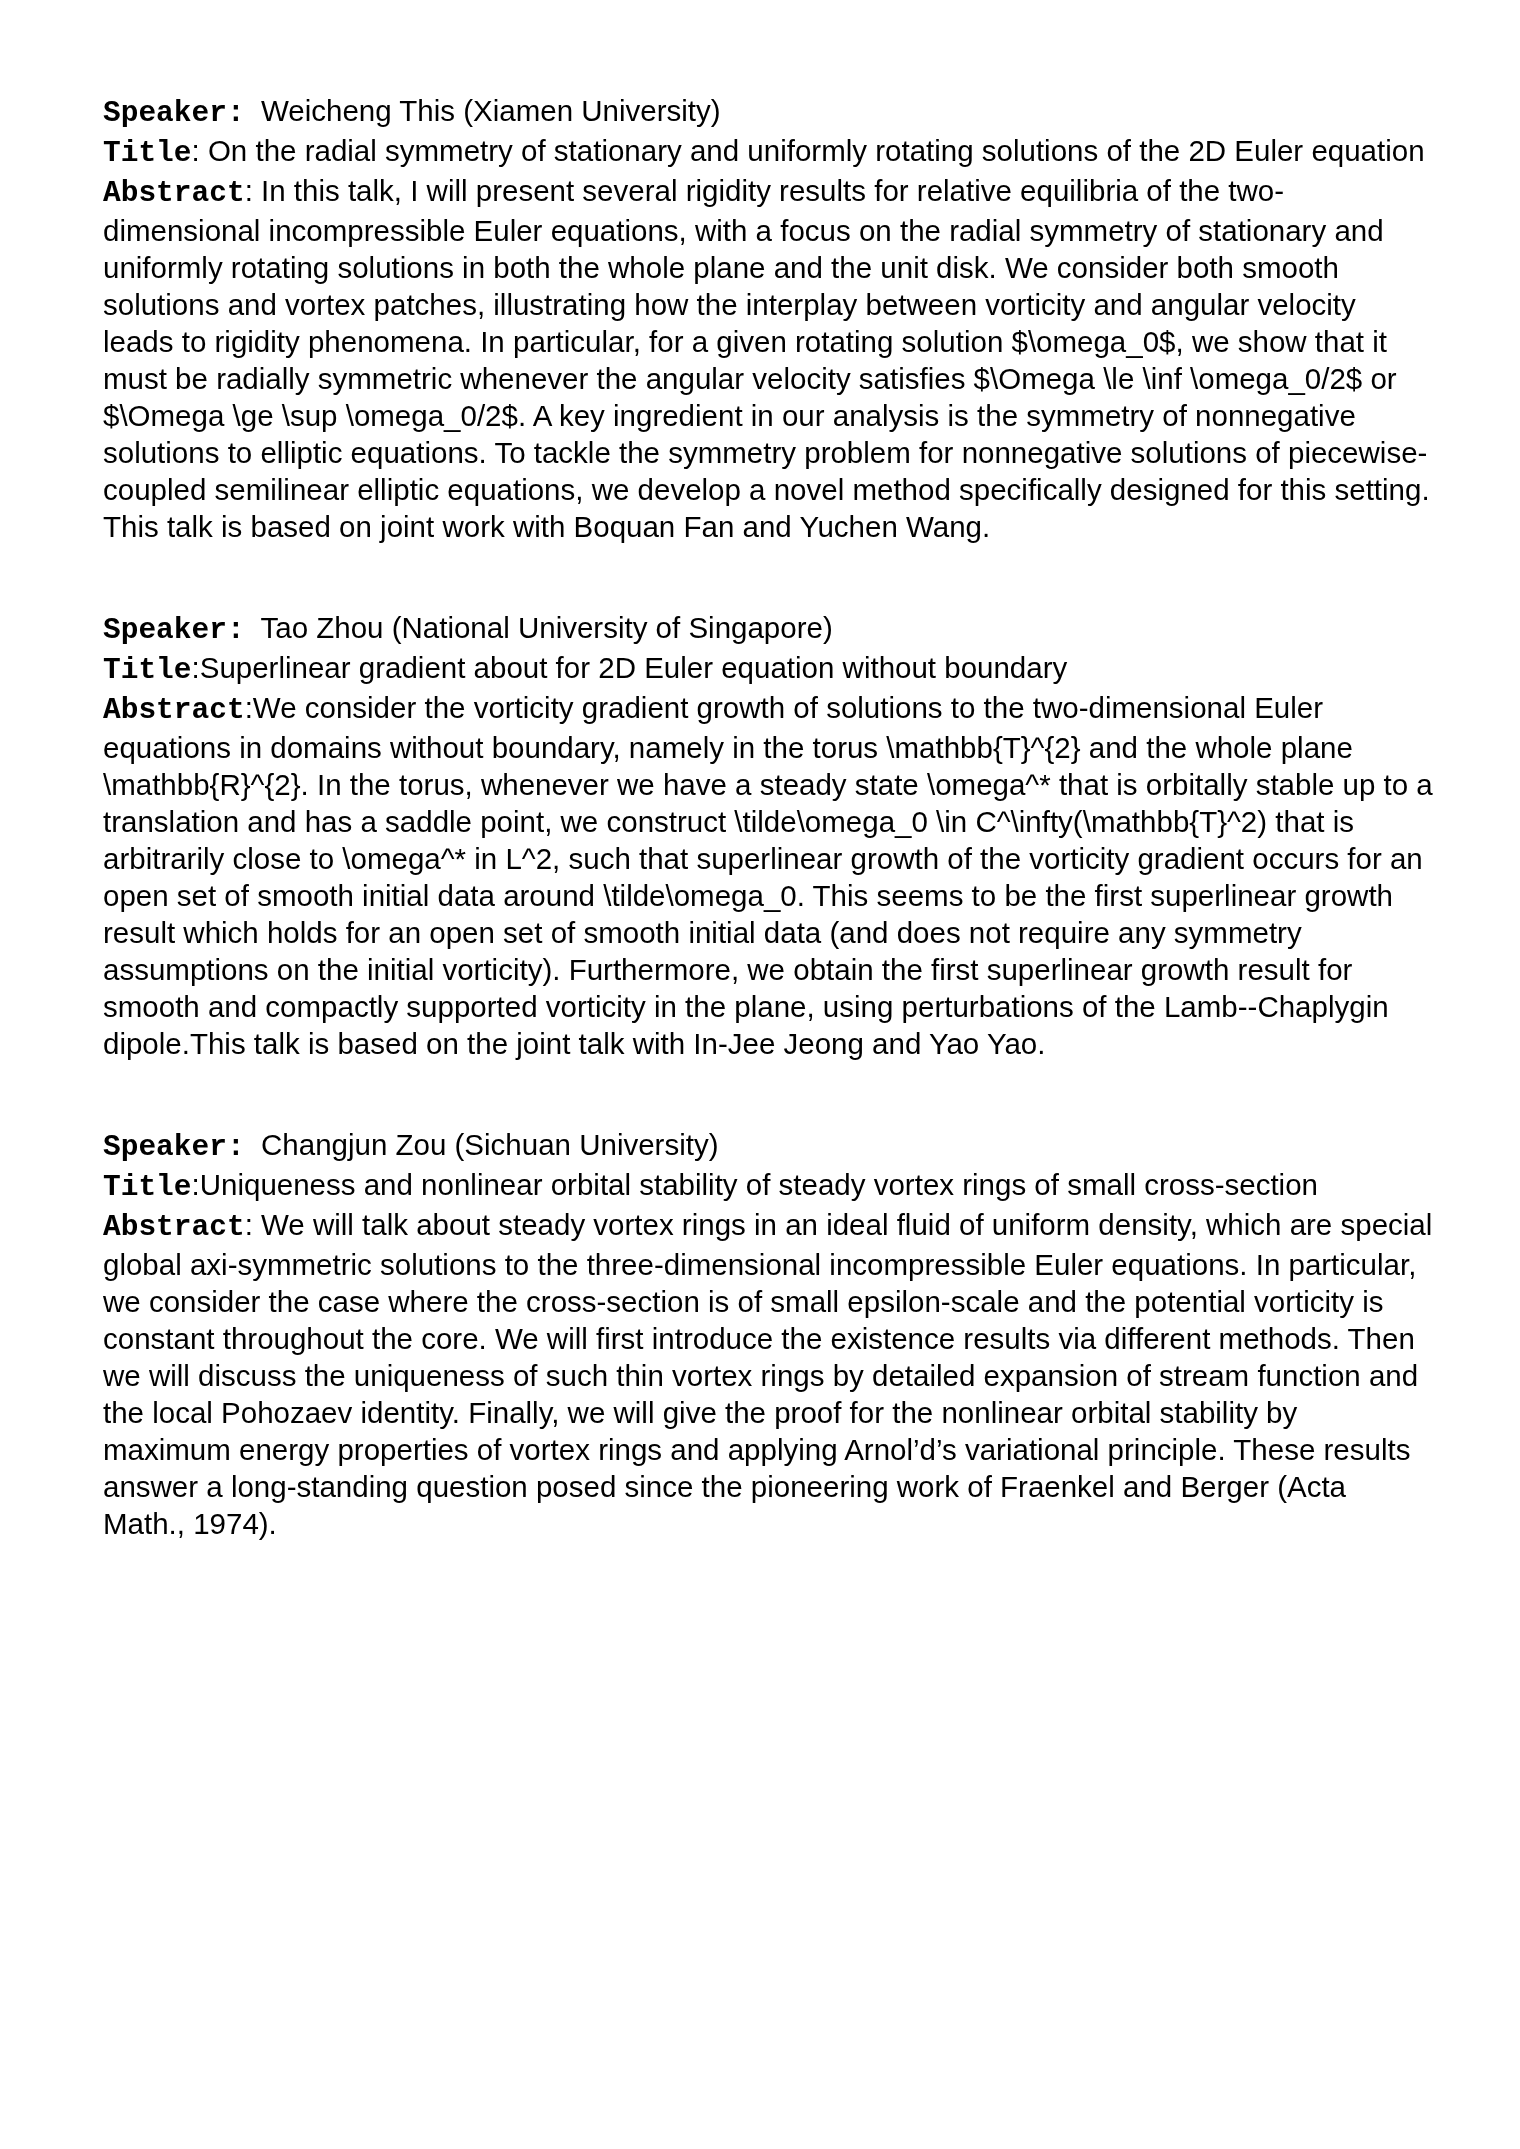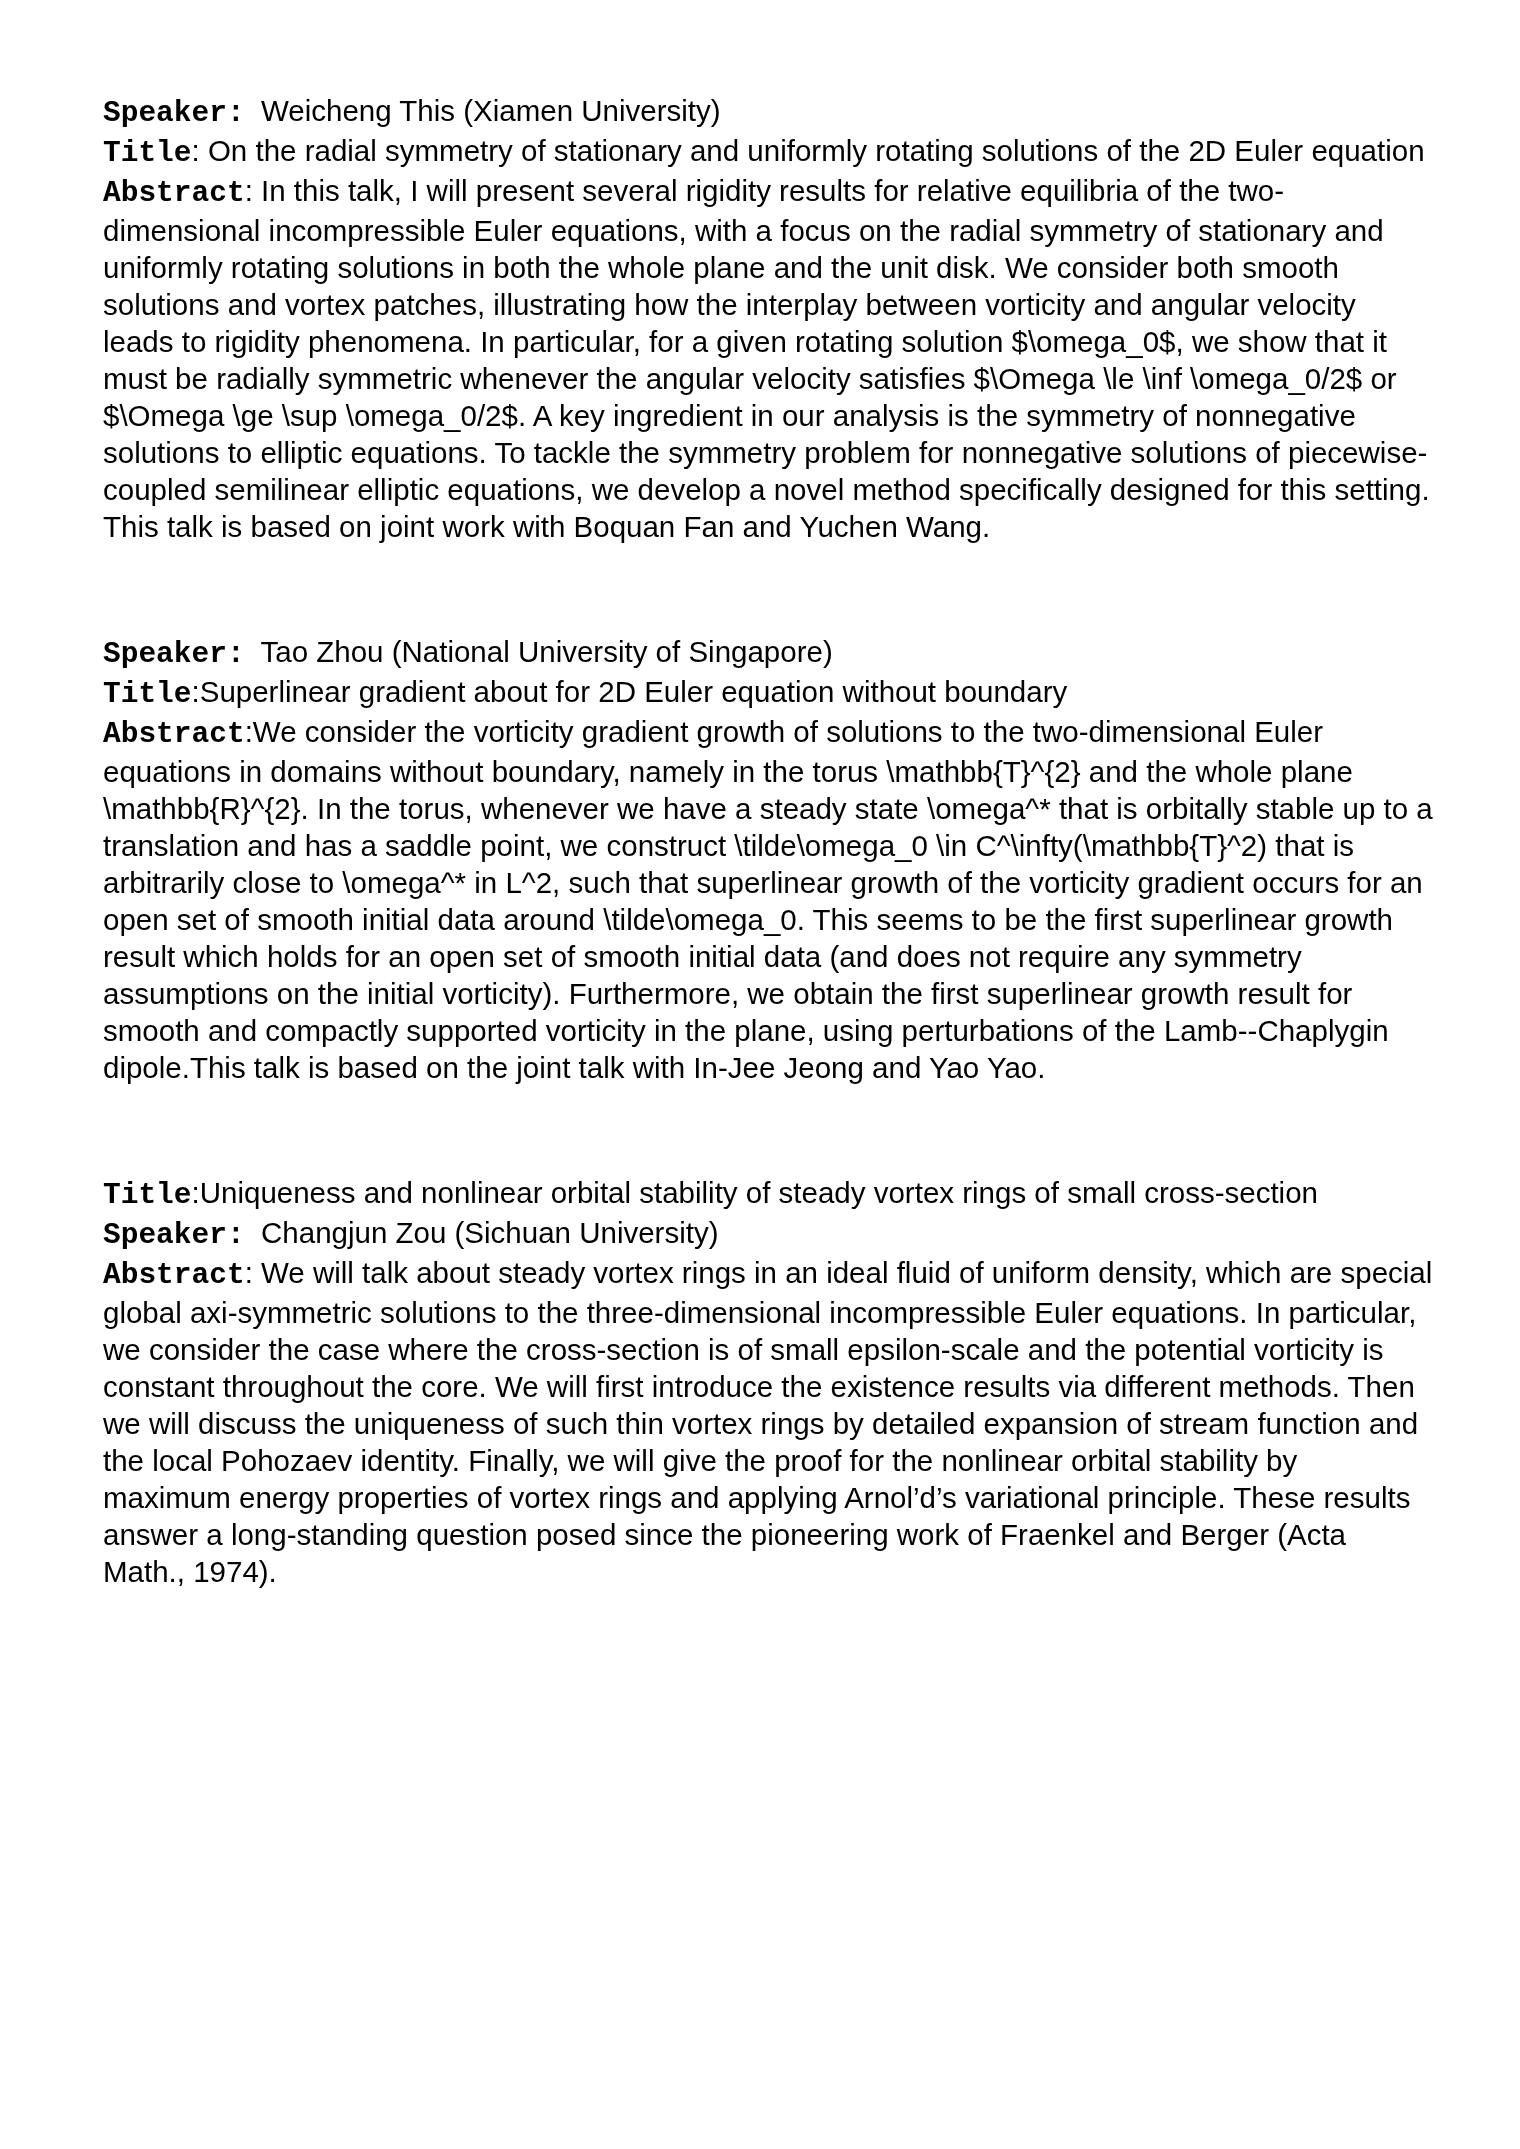--- a/index.html
+++ b/index.html
@@ -21,21 +21,21 @@
     box-sizing: content-box;
     padding: 92px 0 0 103px;
     width: 1330px;
   }
   .talk p {
     margin: 0;
     white-space: pre-wrap;
     word-wrap: break-word;
   }
   .talk + .talk {
-    margin-top: 88px;
+    margin-top: 64px;
   }
   .b {
     font-weight: bold;
     font-family: Liberation Mono, monospace;
   }
 </style>
 </head>
 <body>
 
 <div class="page">
@@ -46,18 +46,18 @@
     <p><span class="b">Abstract</span><span>: In this talk, I will present several rigidity results for relative equilibria of the two-dimensional incompressible Euler equations, with a focus on the radial symmetry of stationary and uniformly rotating solutions in both the whole plane and the unit disk. We consider both smooth solutions and vortex patches, illustrating how the interplay between vorticity and angular velocity leads to rigidity phenomena. In particular, for a given rotating solution $\omega_0$, we show that it must be radially symmetric whenever the angular velocity satisfies $\Omega \le \inf \omega_0/2$ or $\Omega \ge \sup \omega_0/2$. A key ingredient in our analysis is the symmetry of nonnegative solutions to elliptic equations. To tackle the symmetry problem for nonnegative solutions of piecewise-coupled semilinear elliptic equations, we develop a novel method specifically designed for this setting. This talk is based on joint work with Boquan Fan and Yuchen Wang.</span></p>
   </section>
 
   <section class="talk">
     <p><span class="b">Speaker:</span><span>  Tao Zhou (National University of Singapore)</span></p>
     <p><span class="b">Title</span><span>:Superlinear gradient about for 2D Euler equation without boundary</span></p>
     <p><span class="b">Abstract</span><span>:We consider the vorticity gradient growth of solutions to the two-dimensional Euler equations in domains without boundary, namely in the torus \mathbb{T}^{2} and the whole plane \mathbb{R}^{2}. In the torus, whenever we have a steady state \omega^* that is orbitally stable up to a translation and has a saddle point, we construct \tilde\omega_0 \in C^\infty(\mathbb{T}^2) that is arbitrarily close to \omega^* in L^2, such that superlinear growth of the vorticity gradient occurs for an open set of smooth initial data around \tilde\omega_0. This seems to be the first superlinear growth result which holds for an open set of smooth initial data (and does not require any symmetry assumptions on the initial vorticity). Furthermore, we obtain the first superlinear growth result for smooth and compactly supported vorticity in the plane, using perturbations of the Lamb--Chaplygin dipole.This talk is based on the joint talk with In-Jee Jeong and Yao Yao.</span></p>
   </section>
 
   <section class="talk">
+    <p><span class="b">Speaker:</span><span>  Changjun Zou (Sichuan University)</span></p>
     <p><span class="b">Title</span><span>:Uniqueness and nonlinear orbital stability of steady vortex rings of small cross-section</span></p>
-    <p><span class="b">Speaker:</span><span>  Changjun Zou (Sichuan University)</span></p>
     <p><span class="b">Abstract</span><span>: We will talk about steady vortex rings in an ideal fluid of uniform density, which are special global axi-symmetric solutions to the three-dimensional incompressible Euler equations. In particular, we consider the case where the cross-section is of small epsilon-scale and the potential vorticity is constant throughout the core. We will first introduce the existence results via different methods. Then we will discuss the uniqueness of such thin vortex rings by detailed expansion of stream function and the local Pohozaev identity. Finally, we will give the proof for the nonlinear orbital stability by maximum energy properties of vortex rings and applying Arnol’d’s variational principle. These results answer a long-standing question posed since the pioneering work of Fraenkel and Berger (Acta Math., 1974).</span></p>
   </section>
 
 </div>
 
 </body></html>

